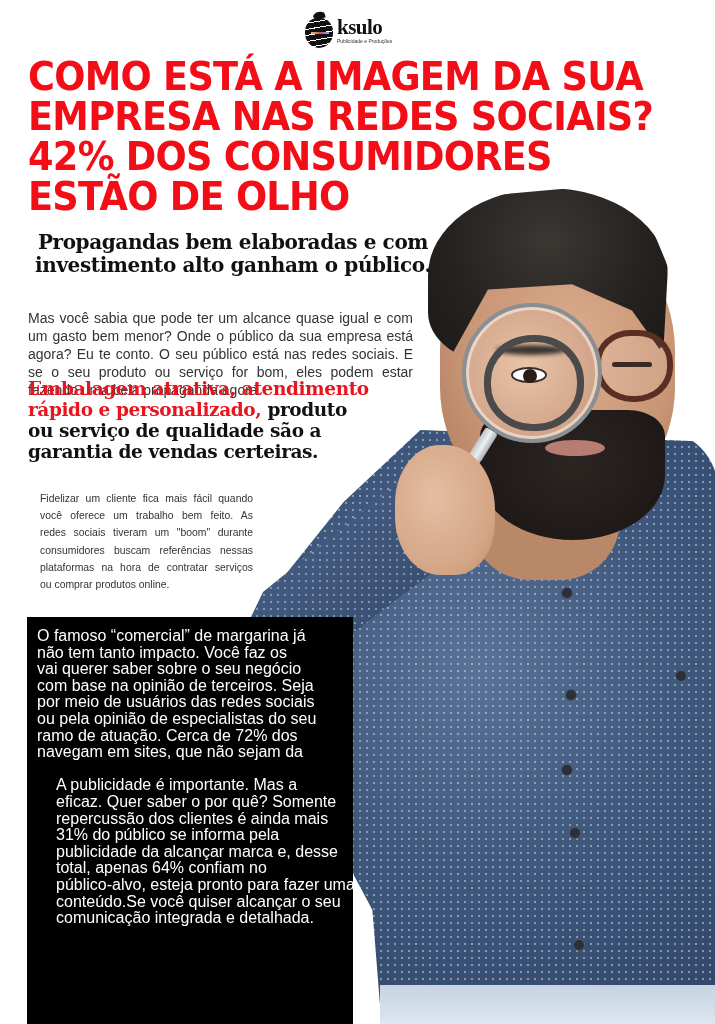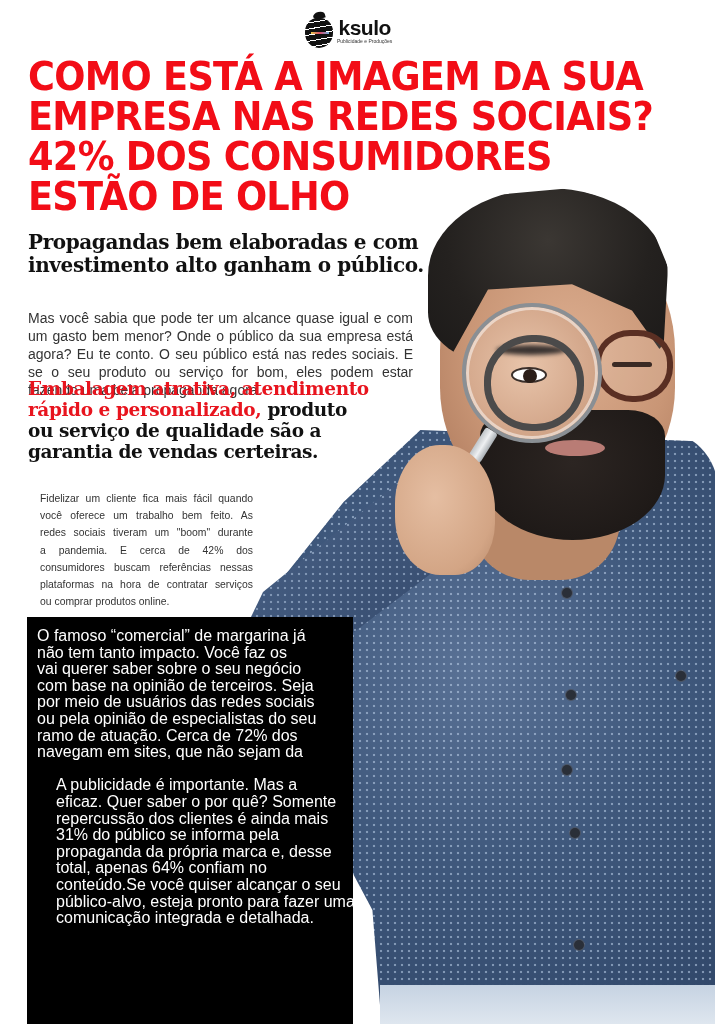--- a/index.html
+++ b/index.html
@@ -90,39 +90,39 @@
     }
     .logo-mark .apple::after {
       content: ""; position: absolute; left: 6px; top: 14px; width: 18px; height: 2px;
       background: linear-gradient(90deg, #e6c84a, #d94a6b, #6fb0e0);
     }
     .logo-mark .leaf {
       position: absolute; left: 9px; top: 0; width: 12px; height: 7px;
       background: #111; border-radius: 50% 50% 0 50%; transform: rotate(-15deg);
     }
     .logo-text { display: flex; flex-direction: column; line-height: 1; }
-    .logo-name { font-family: Liberation Sans, sans-serif; font-weight: bold; font-size: 21px; color: #111; letter-spacing: -0.5px; text-align: center; }
+    .logo-name { font-family: Liberation Serif, serif; font-weight: bold; font-size: 21px; color: #111; letter-spacing: -0.5px; }
     .logo-tagline { font-size: 5px; color: #333; margin-top: 1px; }
 
     
     .headline {
       position: absolute; left: 28px; top: 56px; width: 680px;
       font-family: "DejaVu Sans", sans-serif; font-weight: bold;
       font-size: 39.5px; line-height: 40px; color: #f20d17;
       letter-spacing: -0.8px; transform: scaleX(0.93); transform-origin: left top;
     }
     .headline span { display: block; white-space: nowrap; }
 
     
     .sub1 {
       position: absolute; left: 28px; top: 231px; width: 410px;
       font-family: "DejaVu Serif", serif; font-weight: bold; font-size: 20px; line-height: 23px; color: #111;
       letter-spacing: -0.4px;
     }
-    .sub1 span { display: block; white-space: nowrap; }
+    .sub1 span { display: block; white-space: nowrap; text-align: center; }
 
     .p1 {
       position: absolute; left: 28px; top: 293px; width: 385px;
       font-family: "Liberation Sans", sans-serif; font-size: 14px; line-height: 18px; color: #333;
       text-align: justify;
       margin-top: 16px;
     }
 
     .sub2 {
       position: absolute; left: 28px; top: 378px; width: 375px;
@@ -208,21 +208,20 @@
   <span class="line red">Embalagem atrativa,  atendimento</span>
   <span class="line"><span class="red">rápido e personalizado,</span><span> produto</span></span>
   <span class="line">ou serviço de qualidade são a</span>
   <span class="line">garantia de vendas certeiras.</span>
 </h2>
 
 <div class="p2">
   <span class="j">Fidelizar um cliente fica mais fácil quando</span>
   <span class="j">você oferece um trabalho bem feito. As</span>
   <span class="j">redes sociais tiveram um "boom" durante</span>
-  <span class="j">a pandemia. E cerca de 42% dos</span>
   <span class="j">consumidores buscam referências nessas</span>
   <span class="j">plataformas na hora de contratar serviços</span>
   <span>ou comprar produtos online.</span>
 </div>
 
 <div class="blackbox">
   <p>
     <span>O famoso “comercial” de margarina já</span>
     <span>não tem tanto impacto. Você faz os</span>
     <span>vai querer saber sobre o seu negócio</span>
@@ -230,19 +229,19 @@
     <span>por meio de usuários das redes sociais</span>
     <span>ou pela opinião de especialistas do seu</span>
     <span>ramo de atuação. Cerca de 72% dos</span>
     <span>navegam em sites, que não sejam da</span>
   </p>
   <p>
     <span>A publicidade é importante. Mas a</span>
     <span>eficaz. Quer saber o por quê? Somente</span>
     <span>repercussão dos clientes é ainda mais</span>
     <span>31% do público se informa pela</span>
-    <span>propaganda da própria marca e, desse</span>
+    <span>publicidade da alcançar marca e, desse</span>
     <span>total, apenas 64% confiam no</span>
+    <span>público-alvo, esteja pronto para fazer uma</span>
     <span>conteúdo.Se você quiser alcançar o seu</span>
-    <span>público-alvo, esteja pronto para fazer uma</span>
     <span>comunicação integrada e detalhada.</span>
   </p>
 </div>
 
 </body></html>

